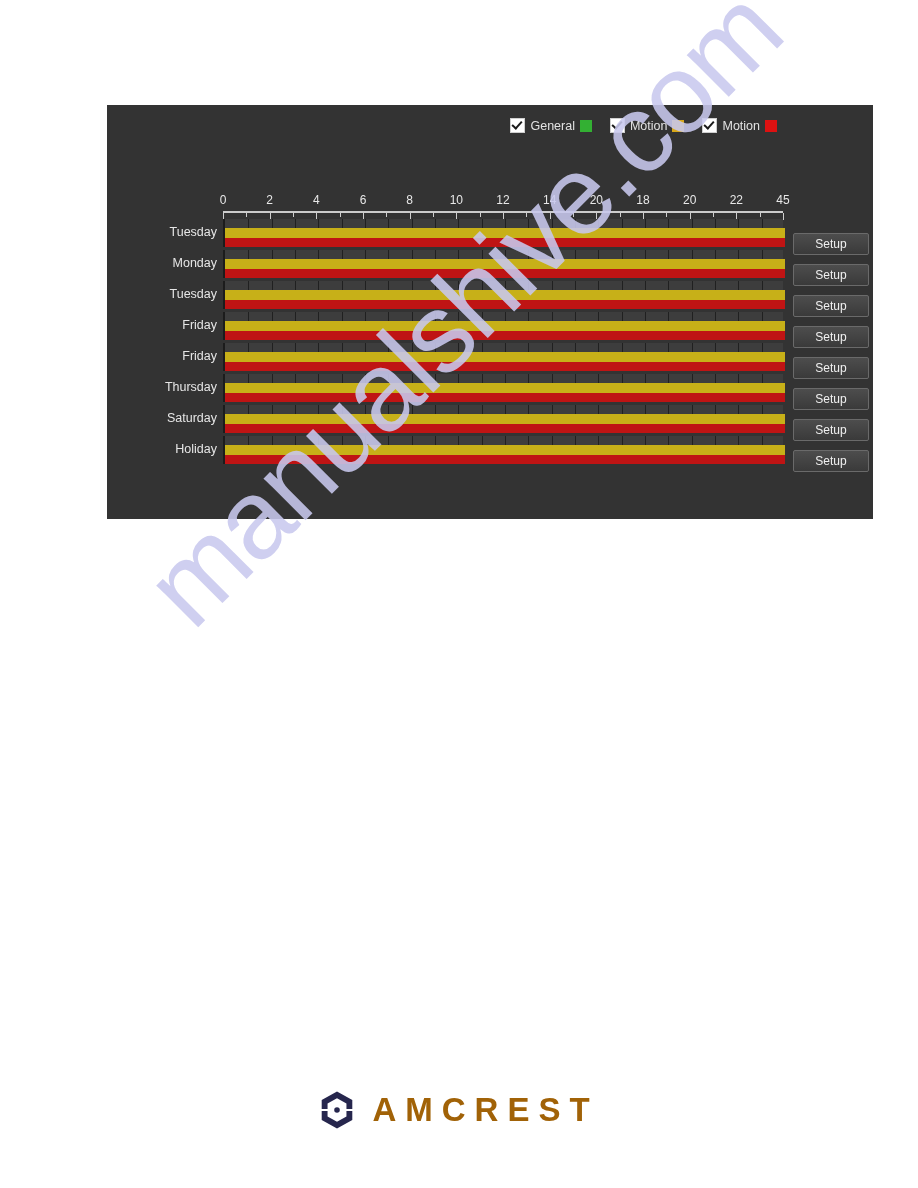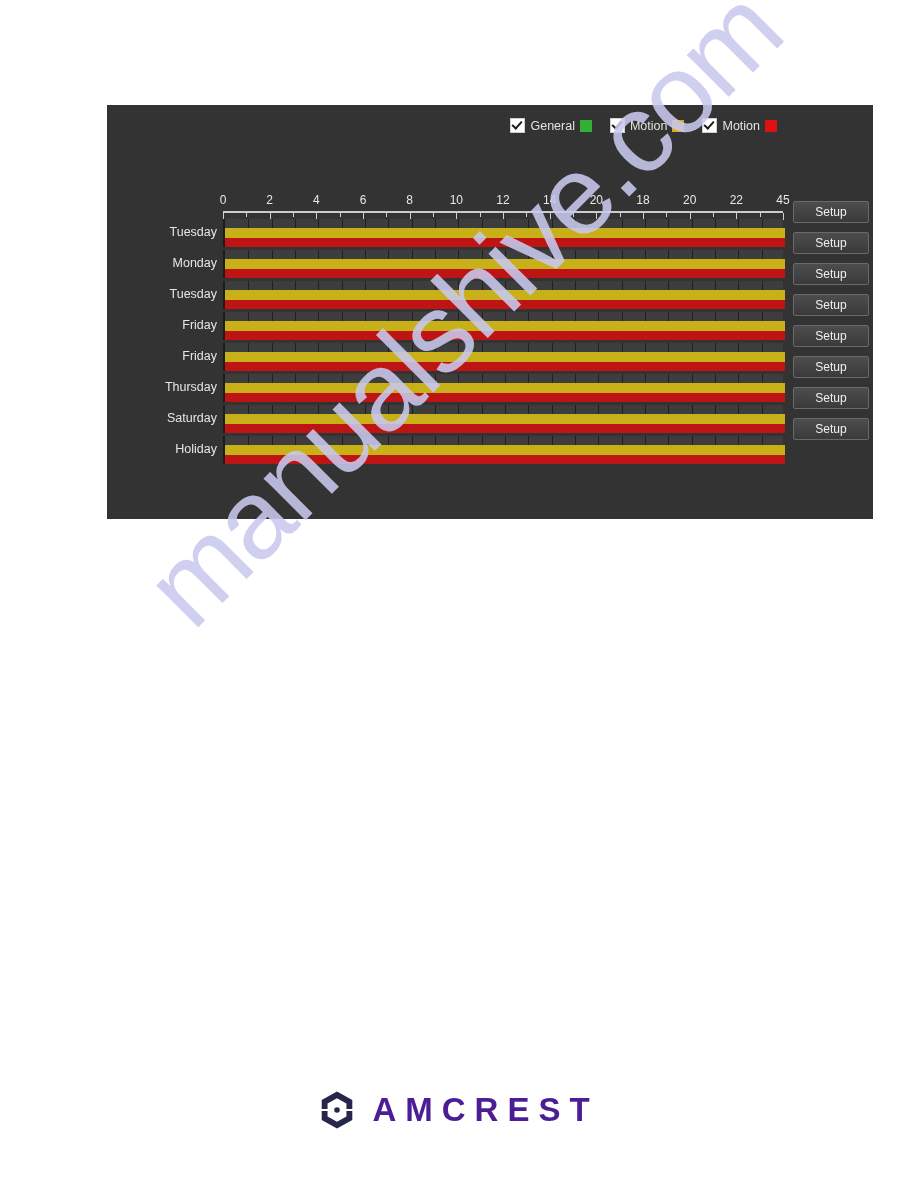--- a/index.html
+++ b/index.html
@@ -237,21 +237,21 @@
     width: 560px;
     height: 3px;
     background: #333333;
     bottom: 0;
   }
 
   
   #setups {
     position: absolute;
     left: 686px;
-    top: 96px;
+    top: 128px;
     width: 80px;
   }
   .setup-btn {
     display: block;
     width: 76px;
     height: 22px;
     margin-bottom: 9px;
     line-height: 20px;
     text-align: center;
     font-size: 12px;
@@ -296,21 +296,21 @@
     align-items: center;
     justify-content: center;
     gap: 17px;
     z-index: 6;
   }
   #logo-mark { width: 36px; height: 40px; display: block; }
   #logo-text {
     font-size: 33px;
     font-weight: bold;
     letter-spacing: 9px;
-    color: #4c1d95;
+    color: #a16207;
     font-family: "Liberation Sans", sans-serif;
   }
 </style>
 </head>
 <body>
 
 <div id="watermark">
   <div class="wm-text">manualshive.com</div>
 </div>
 

